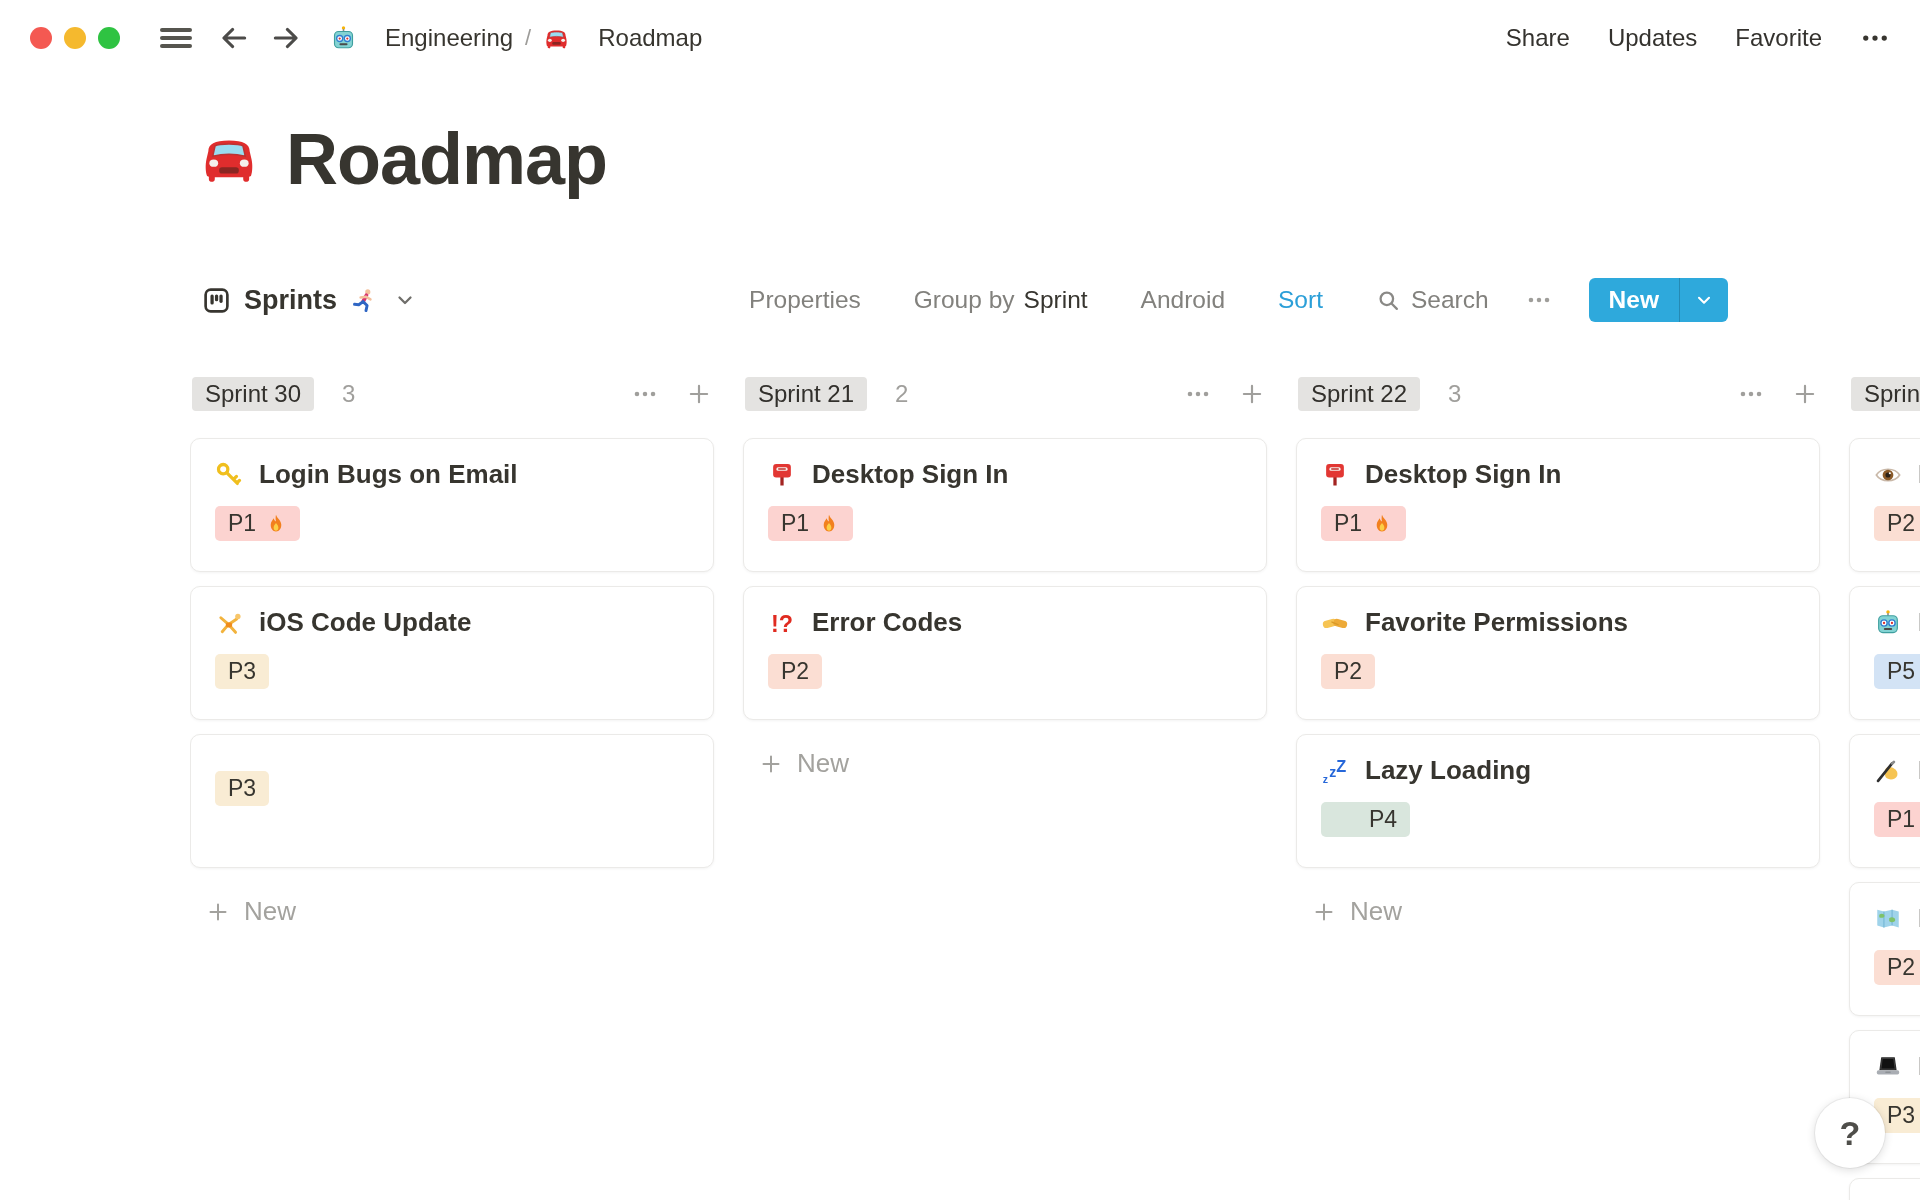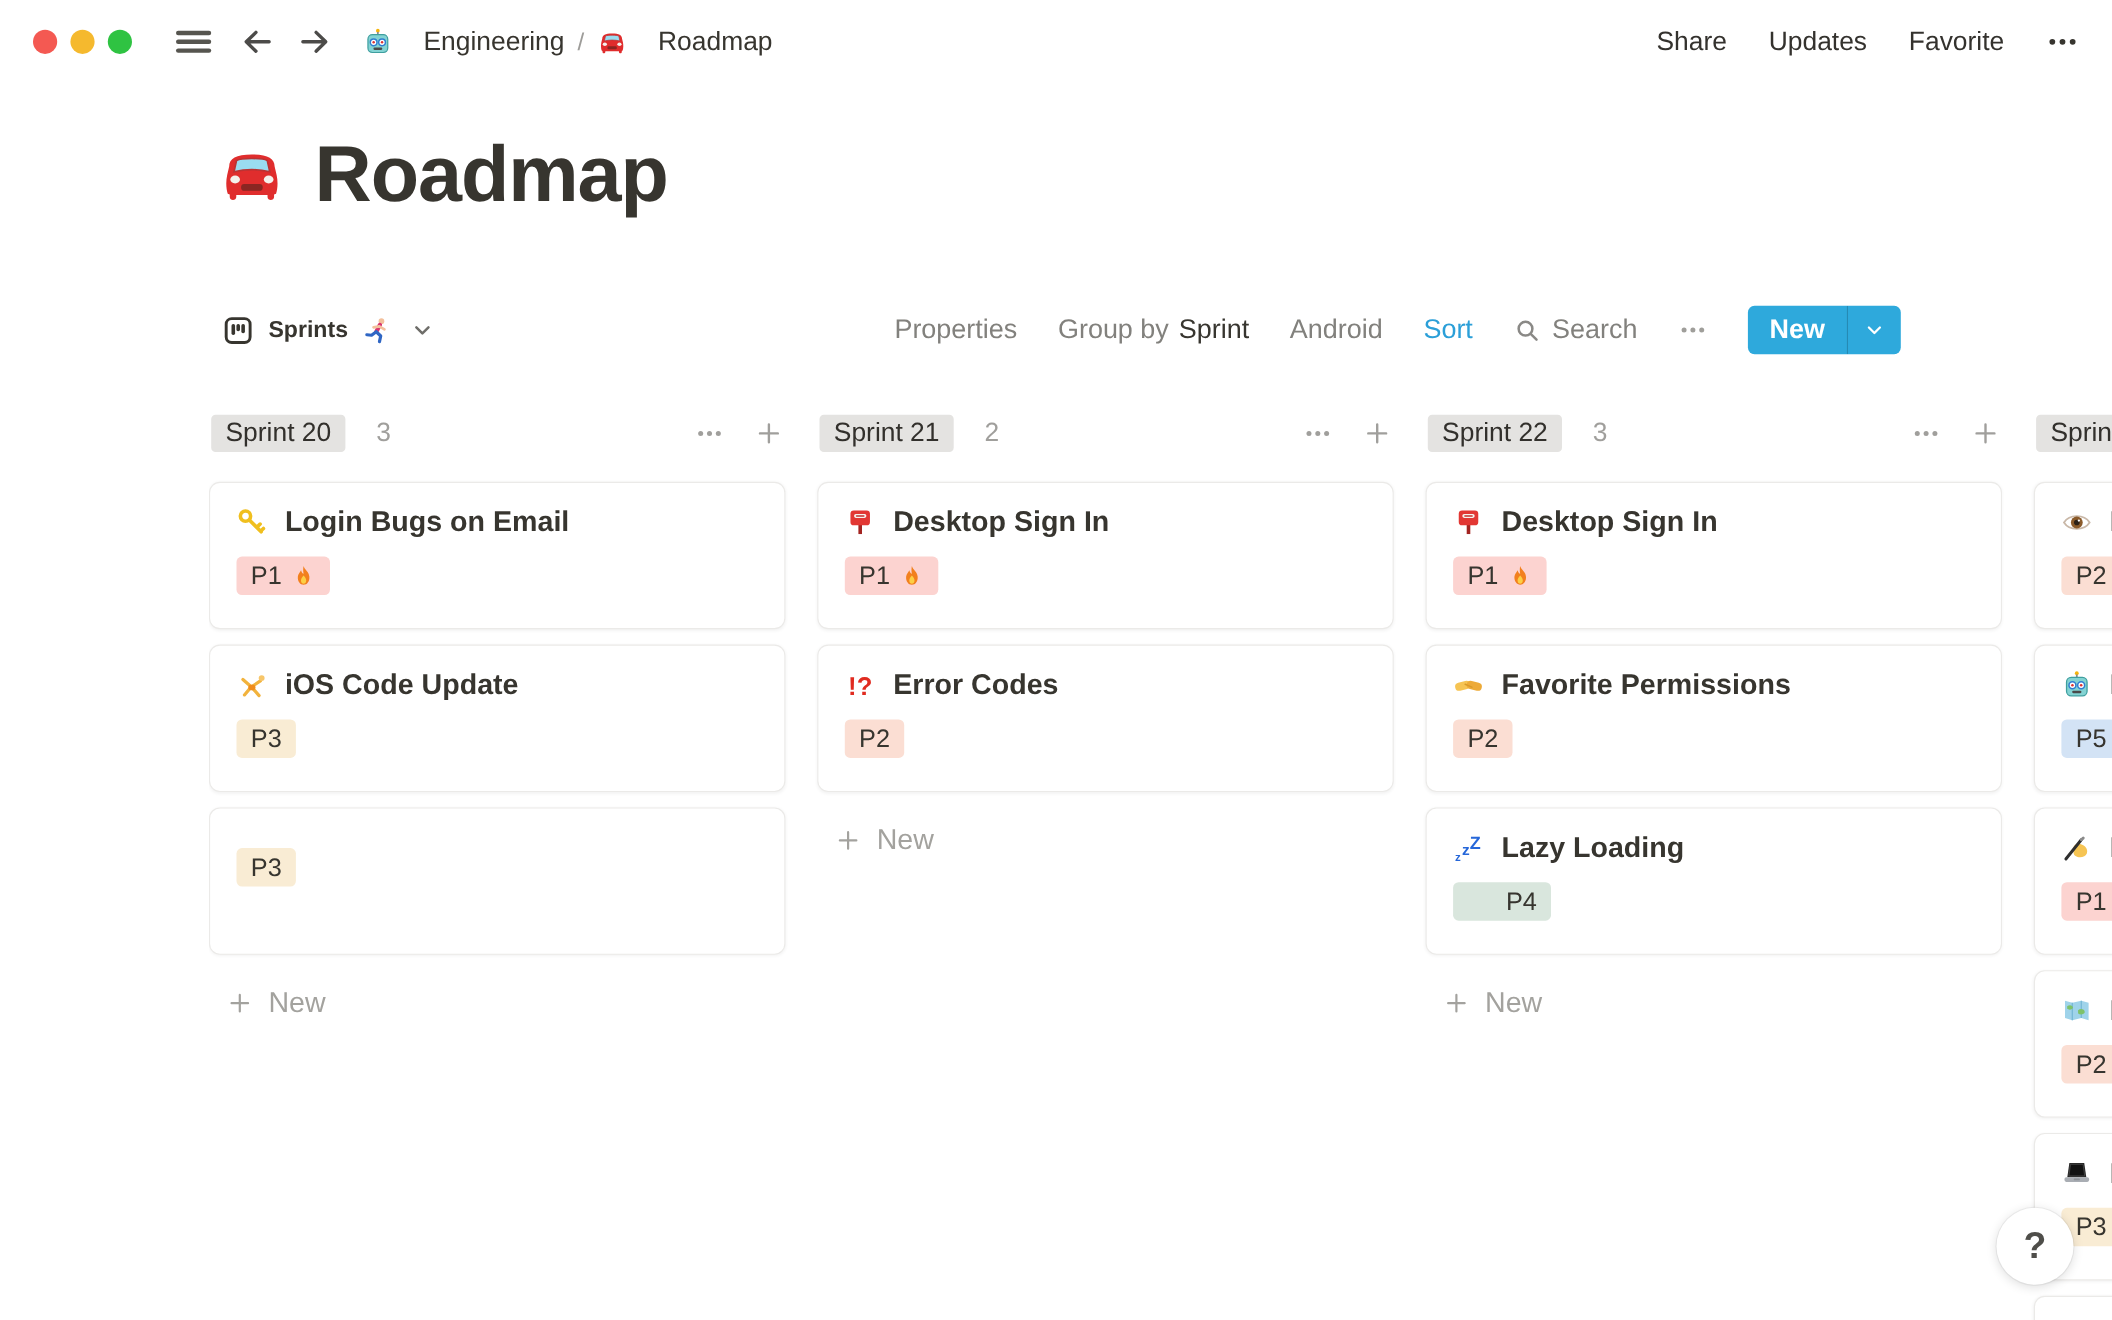--- a/index.html
+++ b/index.html
@@ -23,24 +23,24 @@
   .topbar-right .item{cursor:pointer;}
   .tb-dots{color:#37352f;}
 
   
   .title-row{position:absolute;left:198px;top:118px;display:flex;align-items:center;gap:26px;}
   .title-text{font-size:72px;font-weight:700;letter-spacing:-1px;color:#37352f;}
 
   
   .viewbar{position:absolute;left:190px;right:192px;top:272px;height:56px;display:flex;align-items:center;justify-content:space-between;}
   .view-tab{display:flex;align-items:center;gap:13px;margin-left:12px;cursor:pointer;}
-  .view-label{font-size:21px;font-weight:600;color:#37352f;}
+  .view-label{font-size:27px;font-weight:600;color:#37352f;}
   .view-chevron{color:#6f6e6a;margin-left:4px;}
   .toolbar{display:flex;align-items:center;gap:37px;font-size:24.5px;color:#82817d;}
-  .toolbar .titem{cursor:pointer;white-space:nowrap;}
+  .toolbar .titem{cursor:pointer;white-space:nowrap;margin-left:16px;}
   .group-by{display:flex;gap:9px;}
   .group-by .val{color:#37352f;}
   .search-item{display:flex;align-items:center;gap:10px;color:#82817d;}
   .toolbar .tdots{color:#9f9e9a;}
   .new-btn{display:flex;align-items:stretch;height:44px;border-radius:6px;overflow:hidden;color:#fff;cursor:pointer;}
   .new-btn-main{padding:0 20px;display:flex;align-items:center;font-size:24.5px;font-weight:600;}
   .new-btn-divider{width:1px;background:rgba(0,0,0,0.18);}
   .new-btn-chev{width:48px;display:flex;align-items:center;justify-content:center;color:#fff;}
 
   
@@ -272,21 +272,21 @@
           </svg>
       </div>
     </div>
   </div>
 </div>
 
 <div class="board">
 
   <div class="col">
     <div class="col-header">
-      <span class="col-pill" style="background-color: rgb(228, 227, 225);">Sprint 20</span>
+      <span class="col-pill" style="background-color: rgb(228, 227, 225);">Sprint 30</span>
       <span class="col-count">3</span>
       <span class="col-sp"></span>
       <svg class="col-ic" width="26" height="26">
           <use href="#sym-dots"></use>
         </svg>
       <svg class="col-ic" width="26" height="26">
           <use href="#sym-plus"></use>
         </svg>
     </div>
     <div class="card">

